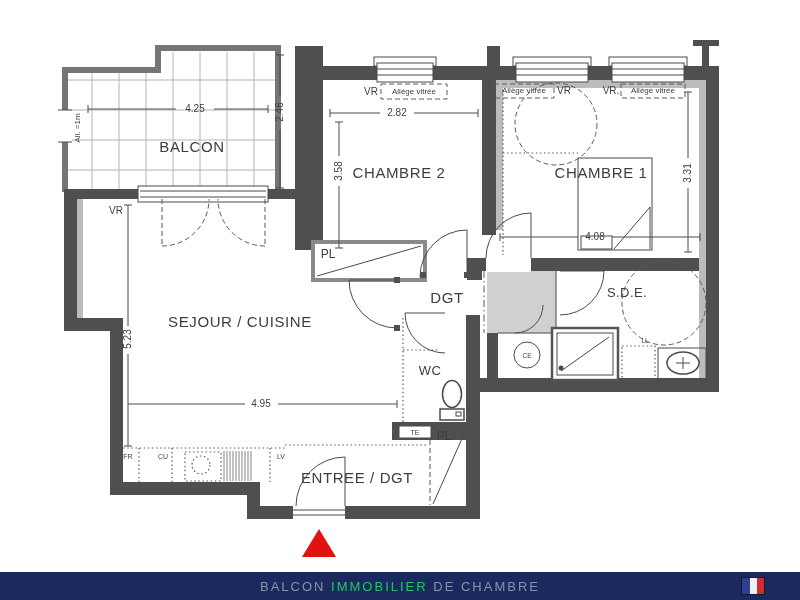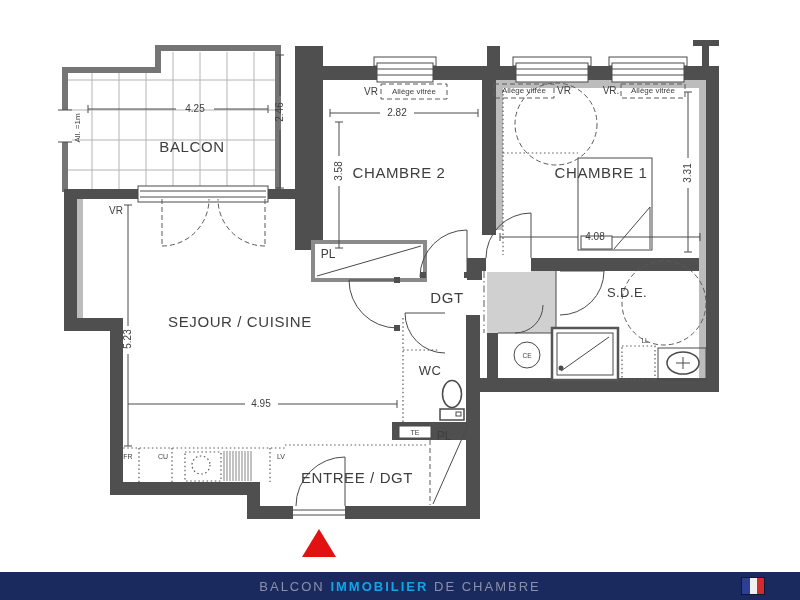--- a/index.html
+++ b/index.html
@@ -25,21 +25,21 @@
   .dot{stroke:#5a5a5a;stroke-width:1.2;fill:none;stroke-dasharray:1.5 2.6;}
   .dashdot{stroke:#5a5a5a;stroke-width:1;fill:none;stroke-dasharray:7 3 1.5 3;}
   .grid{stroke:#b4b4b4;stroke-width:1;}
   .rail{stroke:#757575;stroke-width:6;fill:none;}
   .wwin{fill:#fff;stroke:#4a4a4a;stroke-width:1;}
   .closet{fill:#fff;stroke:#8a8a8a;stroke-width:4;}
   .hatch{stroke:#666;stroke-width:.8;}
   .footer{position:absolute;left:0;top:572px;width:800px;height:28px;background:#1b2a5e;
           display:flex;align-items:center;justify-content:center;}
   .footer-text{font-size:13px;letter-spacing:2px;color:#8b90a6;white-space:nowrap;}
-  .footer-text .hl{color:#0ea5e9;font-weight:bold;}
+  .footer-text .hl{color:#22c55e;font-weight:normal;}
   .flag{position:absolute;right:36px;top:6px;width:22px;height:16px;display:flex;
         outline:1px solid #0e1838;}
   .flag span{display:block;height:100%;}
   .fb{width:8px;background:#2d3f92;}
   .fw{width:7px;background:#f0f0f0;}
   .frd{width:7px;background:#d22b2b;}
 </style>
 </head>
 <body>
 

